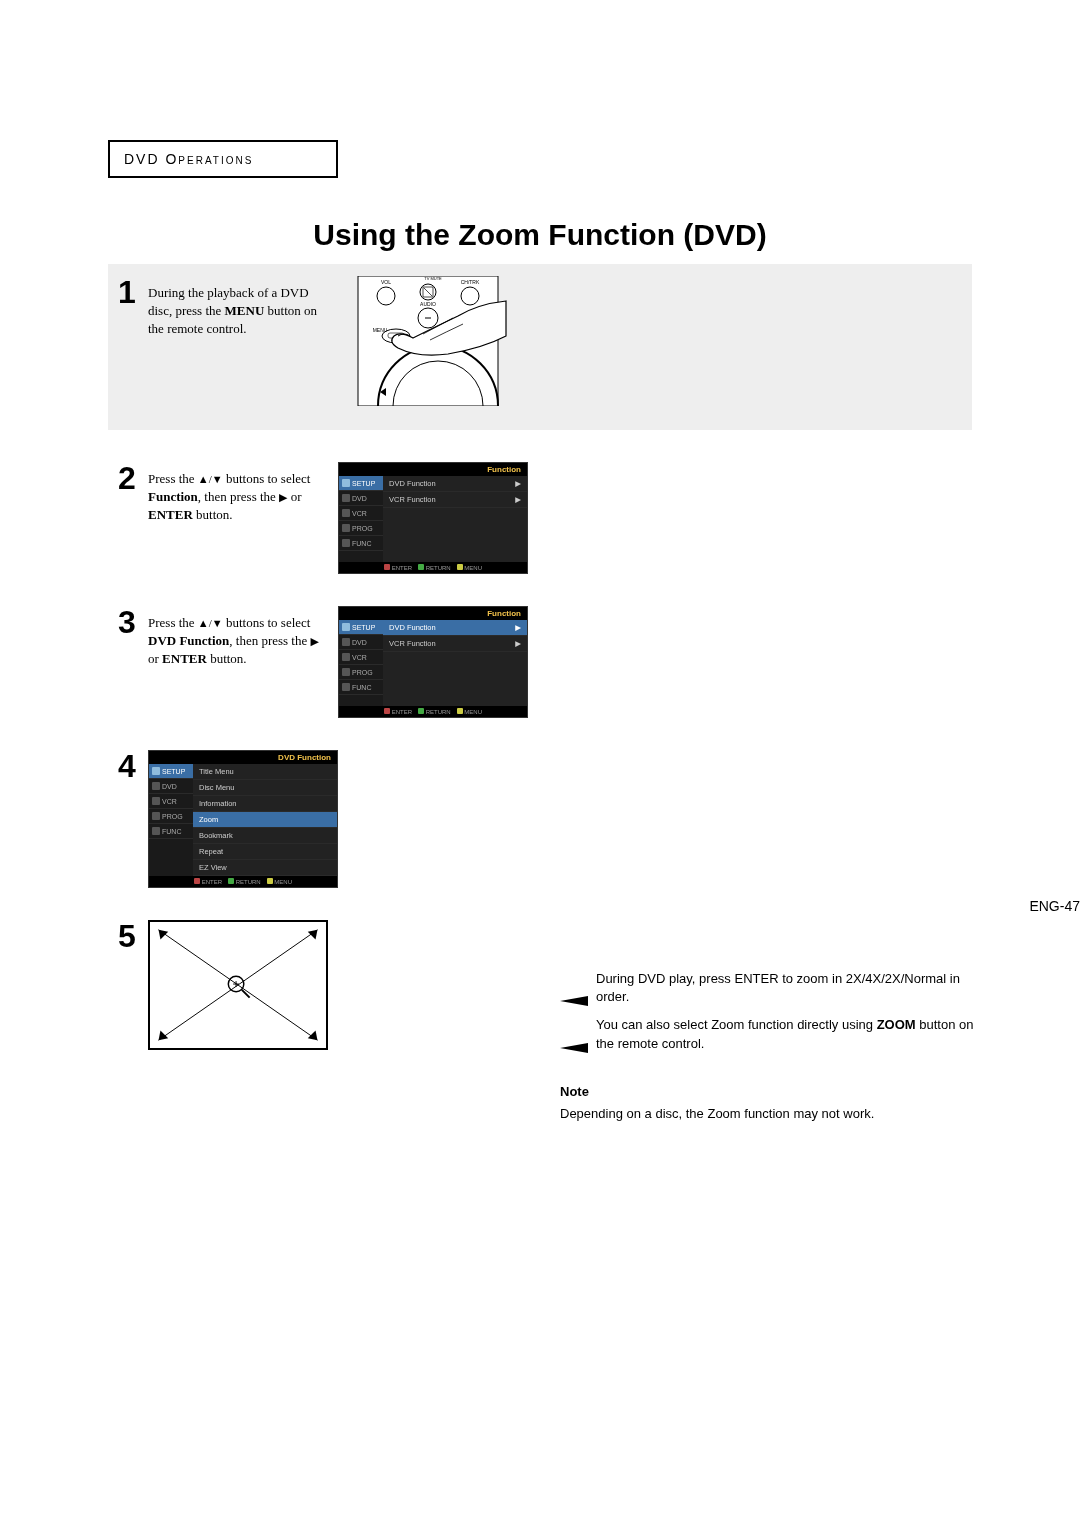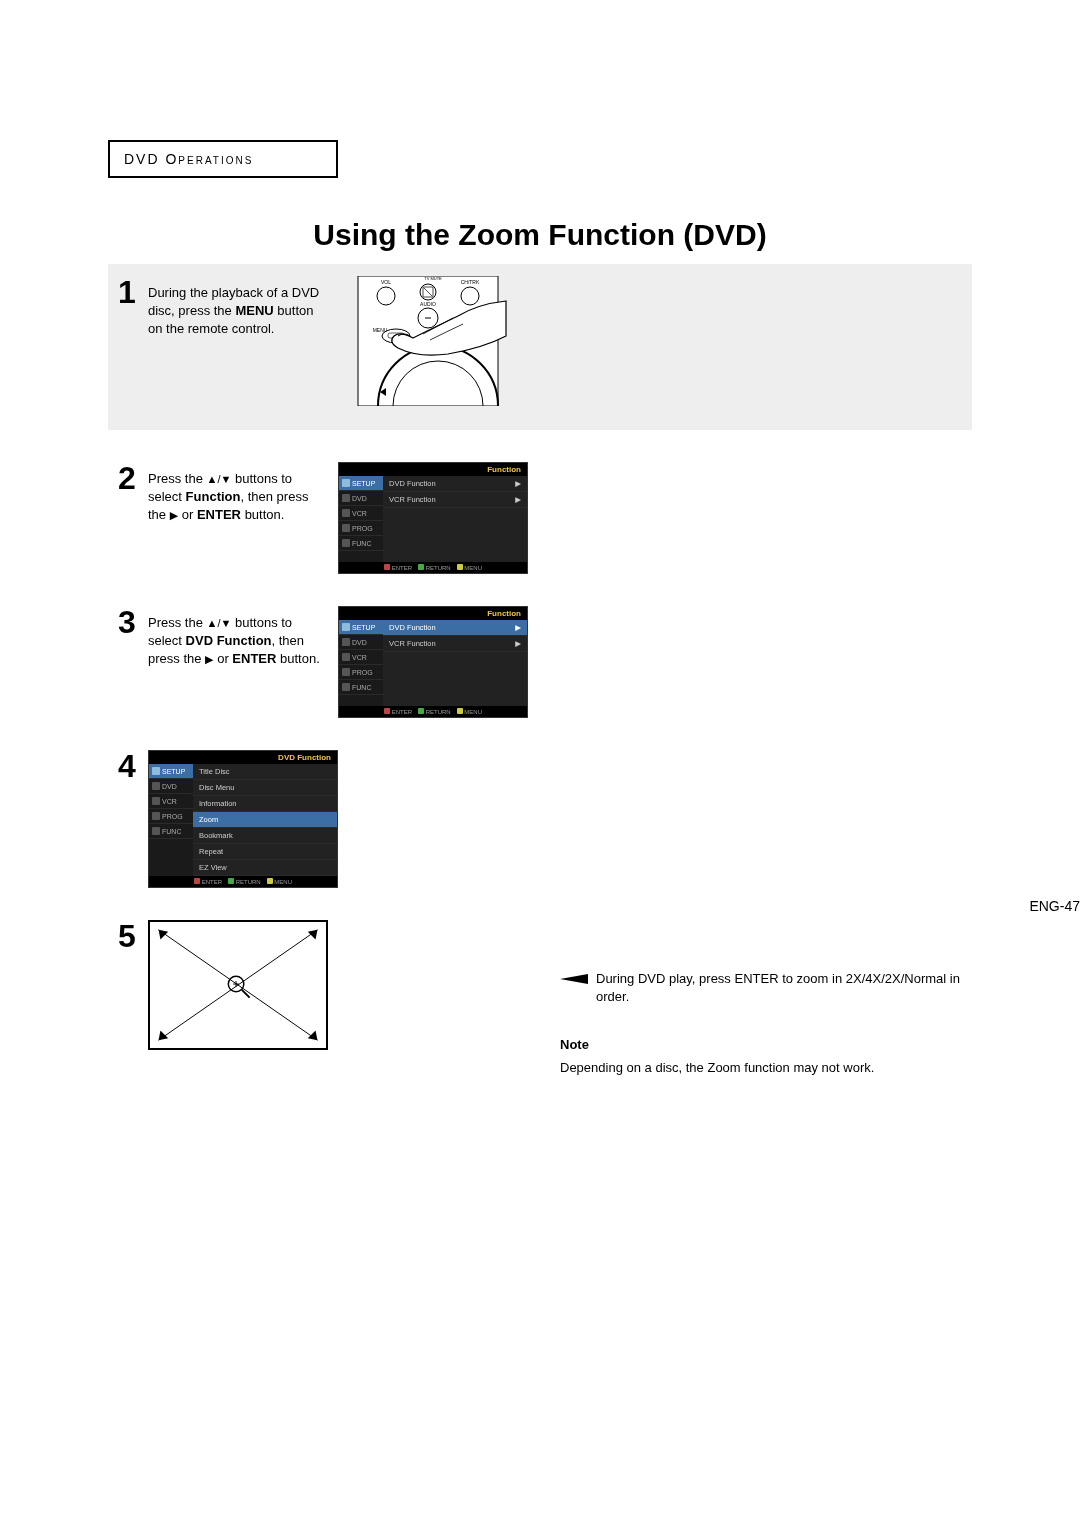--- a/index.html
+++ b/index.html
@@ -8,21 +8,21 @@
 
   .section-box { border: 2px solid #000; padding: 8px 14px; width: 230px; margin-bottom: 40px; }
   .section-label { font-size: 14px; letter-spacing: 2px; font-variant: small-caps; }
 
   .title { font-size: 30px; font-weight: bold; margin-bottom: 12px; text-align: center; }
 
   .steps { display: flex; flex-direction: column; }
   .step { display: flex; align-items: flex-start; padding: 12px 10px 20px 10px; }
   .step-1 { background: #eee; margin-bottom: 20px; }
   .step-num { font-size: 32px; font-weight: 900; width: 30px; flex: 0 0 30px; line-height: 1; }
-  .step-text { font-size: 13px; line-height: 1.4; flex: 0 0 190px; padding-right: 10px; padding-top: 8px; }
+  .step-text { font-size: 13px; line-height: 1.4; flex: 0 0 190px; padding-right: 10px; padding-top: 8px; font-family: Liberation Serif, serif; }
   .step-figure { flex: 0 0 190px; }
 
   .arrow { display: inline-block; font-size: 11px; vertical-align: 0; }
 
   .remote-svg { width: 180px; height: 130px; }
 
   .menu-screen { width: 190px; background: #111; color: #eee; font-size: 8px; border: 1px solid #333; }
   .menu-header { text-align: right; background: #000; color: #f2c24b; font-weight: bold; padding: 2px 6px; font-size: 8px; }
   .menu-body { display: flex; }
   .menu-side { width: 44px; background: #1a1a1a; display: flex; flex-direction: column; }
@@ -36,21 +36,21 @@
   .menu-footer { background: #000; text-align: center; padding: 2px; font-size: 6px; color: #999; display:flex; justify-content:center; gap:6px; }
   .menu-footer .ficon { width:6px; height:6px; background:#b44; display:inline-block; border-radius:1px; }
   .menu-footer .ficon.g { background:#4a4; }
   .menu-footer .ficon.y { background:#cc4; }
   .menu-blank { height: 54px; background:#222; }
 
   .zoom-box { width: 180px; height: 130px; border: 2px solid #000; position: relative; background:#fff; }
   .zoom-box svg { width:100%; height:100%; }
 
   .side-notes { position: absolute; left: 560px; top: 970px; width: 420px; font-size: 13px; line-height: 1.4; }
-  .bullet-row { display: flex; align-items: flex-start; margin-bottom: 10px; }
+  .bullet-row { display: flex; align-items: flex-end; margin-bottom: 10px; }
   .bullet-arrow { width: 0; height: 0; border-top: 5px solid transparent; border-bottom: 5px solid transparent; border-right: 28px solid #000; margin-right: 8px; margin-top: 4px; flex: 0 0 28px; }
   .note-head { font-weight: bold; margin-top: 30px; margin-bottom: 4px; }
 
   .page-num { position: absolute; bottom: 330px; left: 0; width: 100%; text-align: right; font-size: 14px; }
 
   b { font-weight: bold; }
 </style>
 </head>
 <body>
 
@@ -228,21 +228,21 @@
                   <span class="sicon"></span>
                   <span>PROG</span>
                 </div>
               <div class="side-item">
                   <span class="sicon"></span>
                   <span>FUNC</span>
                 </div>
             </div>
             <div class="menu-main">
               <div class="menu-row">
-                  <span>Title Disc</span>
+                  <span>Title Menu</span>
                 </div>
               <div class="menu-row">
                   <span>Disc Menu</span>
                 </div>
               <div class="menu-row">
                   <span>Information</span>
                 </div>
               <div class="menu-row hl">
                   <span>Zoom</span>
                 </div>
@@ -286,19 +286,25 @@
       </div>
     </div>
 
   </div>
 
   <div class="side-notes">
     <div class="bullet-row">
       <div class="bullet-arrow"></div>
       <div>During DVD play, press ENTER to zoom in 2X/4X/2X/Normal in order.</div>
     </div>
+    <div class="bullet-row">
+      <div class="bullet-arrow"></div>
+      <div>
+        <span>You can also select Zoom function directly using </span><b>ZOOM</b><span> button on the remote control.</span>
+      </div>
+    </div>
     <div class="note-head">Note</div>
     <div>Depending on a disc, the Zoom function may not work.</div>
   </div>
 
   <div class="page-num">ENG-47</div>
 
 </div>
 
 </body></html>

